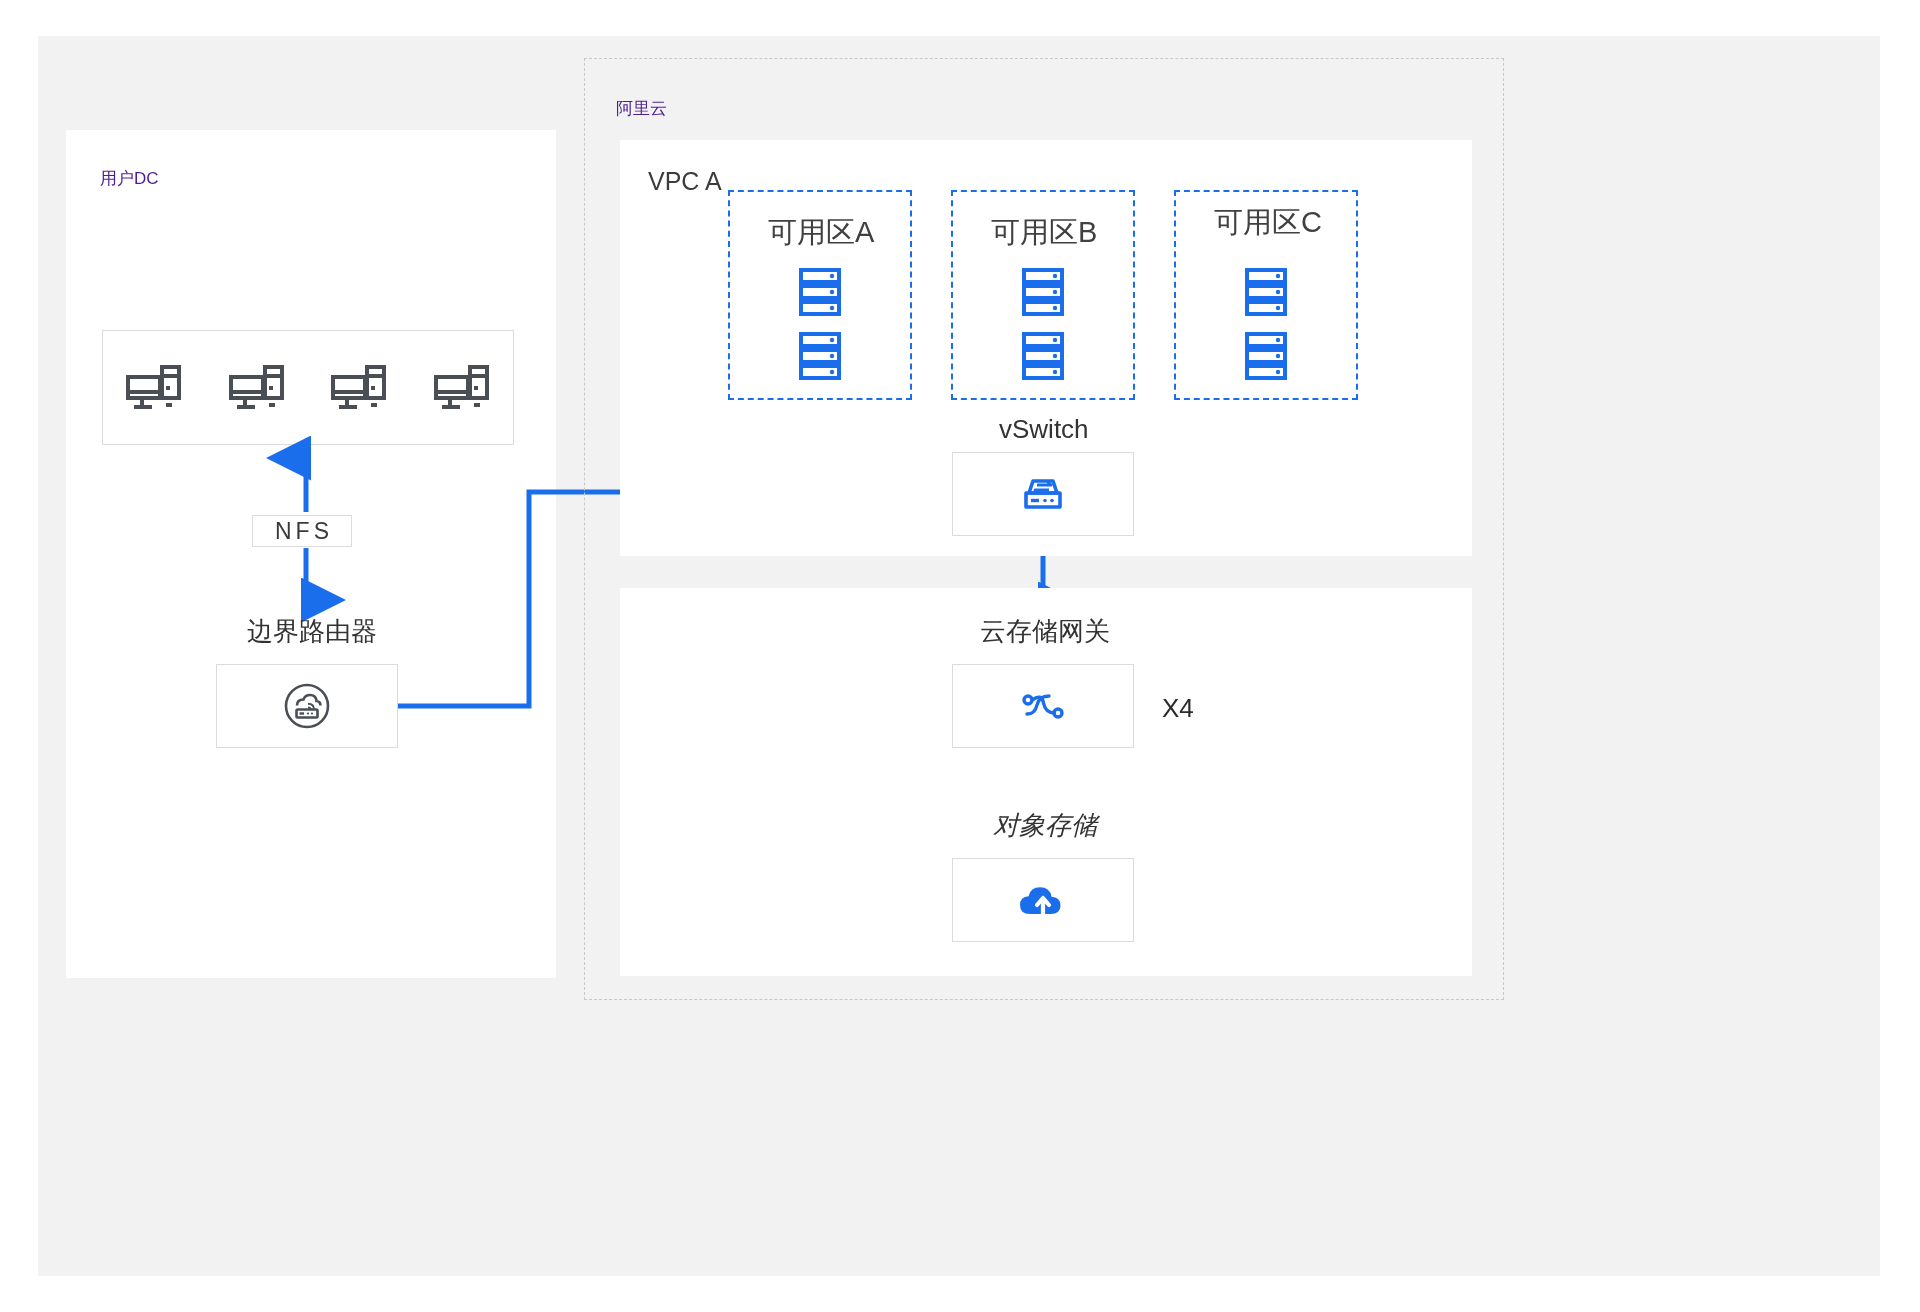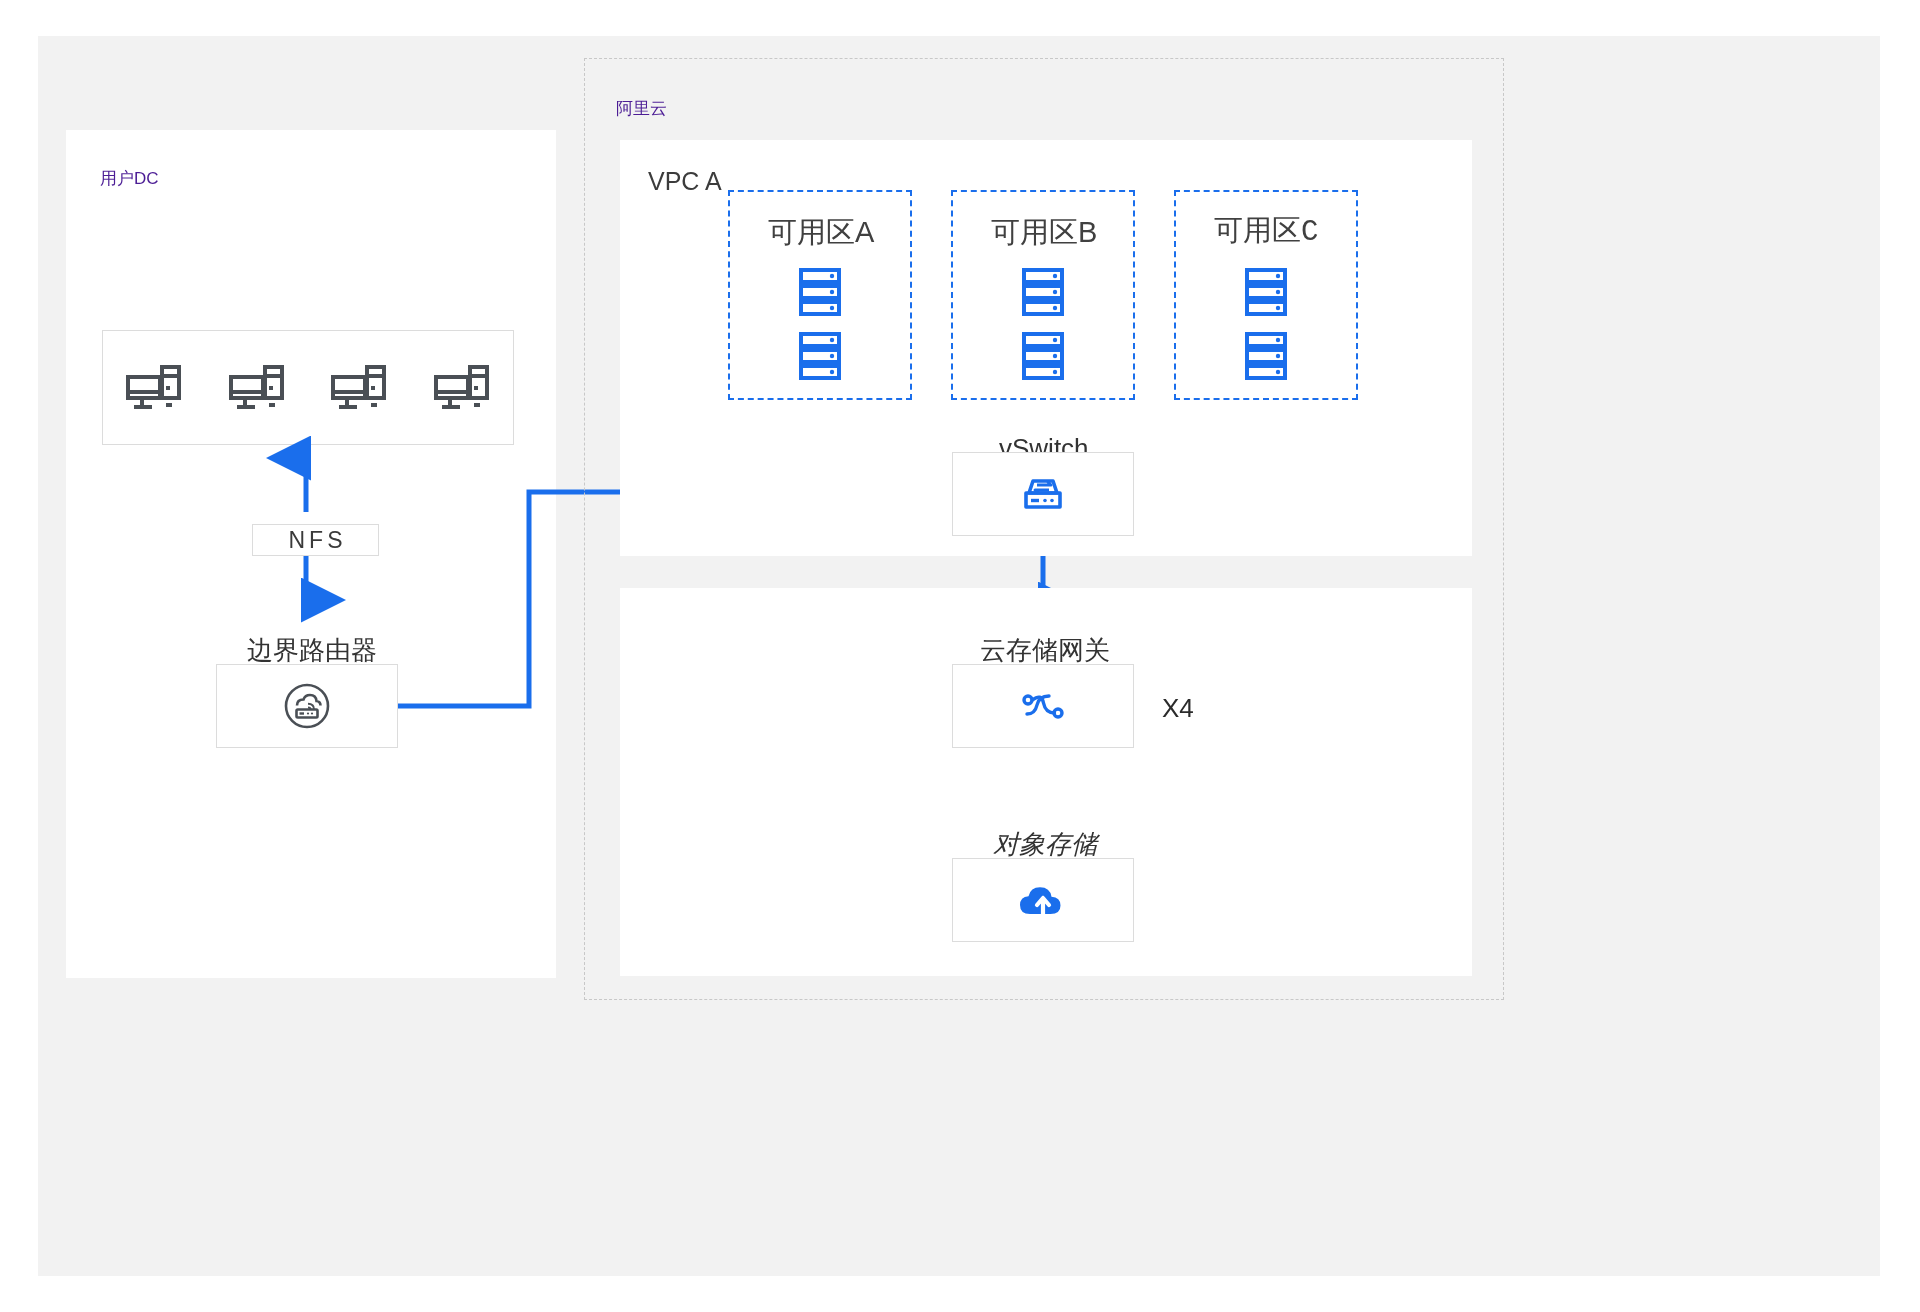--- a/index.html
+++ b/index.html
@@ -51,21 +51,21 @@
   
   .lbl {
     position: absolute;
     color: #3a3a3a;
     white-space: nowrap;
     line-height: 1;
   }
   .lbl-region { font-size: 17px; color: #4c1d95; }
   .lbl-sub    { font-size: 25px; color: #3c3c3c; }
   .lbl-az     { font-size: 29px; color: #404040; }
-  .lbl-node   { font-size: 26px; color: #333333; margin-top: 19px; }
+  .lbl-node   { font-size: 26px; color: #333333; }
   .lbl-mult   { font-size: 26px; color: #2b2b2b; }
 
   
   .card {
     position: absolute;
     background: #ffffff;
     border: 1.6px solid #dcdcdc;
     box-sizing: border-box;
   }
   .card-inner {
@@ -181,21 +181,21 @@
     <line x1="306" y1="548" x2="306" y2="600" stroke="#1a6eec" stroke-width="5" marker-end="url(#arrDown)"></line>
 
     <path d="M 398 706 L 529 706 L 529 492 L 932 492" stroke="#1a6eec" stroke-width="5" fill="none" marker-end="url(#arrRight)"></path>
 
     <line x1="1043" y1="536" x2="1043" y2="604" stroke="#1a6eec" stroke-width="5" marker-end="url(#arrDown)"></line>
 
     <line x1="1043" y1="780" x2="1043" y2="752" stroke="#1a6eec" stroke-width="5" marker-end="url(#arrUp)"></line>
     <line x1="1043" y1="790" x2="1043" y2="820" stroke="#1a6eec" stroke-width="5" marker-end="url(#arrDown)"></line>
   </svg>
 
-  <div class="tag" style="left:252px; top:515px; width:127px; height:32px;margin-top:9px;">NFS</div>
+  <div class="tag" style="left:252px; top:515px; width:100px; height:32px;">NFS</div>
 
   <div class="lbl lbl-node" style="left:247px; top:618px;">边界路由器</div>
 
   <div class="card" style="left:216px; top:664px; width:182px; height:84px;">
     <div class="card-inner">
       <span>
         <svg class="icon-svg" width="48" height="48" viewBox="0 0 48 48" fill="none" stroke="#4a4f55" stroke-width="2.6">
           <circle cx="24" cy="24" r="21"></circle>
           <path d="M14 23.5 q0-6 6.5-6 q1.5-4.5 6.5-4.5 q6 0 6.5 6 q4 .6 4 4.5"></path>
           <rect x="13.5" y="27.5" width="21" height="8" rx="1.2"></rect>
@@ -257,21 +257,21 @@
       <rect x="2" y="2" width="38" height="12" stroke="#1a6eec" stroke-width="4" fill="#ffffff"></rect>
       <circle cx="33" cy="8" r="2.2" fill="#1a6eec"></circle>
       <rect x="2" y="18" width="38" height="12" stroke="#1a6eec" stroke-width="4" fill="#ffffff"></rect>
       <circle cx="33" cy="24" r="2.2" fill="#1a6eec"></circle>
       <rect x="2" y="34" width="38" height="12" stroke="#1a6eec" stroke-width="4" fill="#ffffff"></rect>
       <circle cx="33" cy="40" r="2.2" fill="#1a6eec"></circle>
     </svg>
   </span>
 
   <div class="az-box" style="left:1174px; top:190px; width:184px; height:210px;"></div>
-  <div class="lbl lbl-az" style="left:1214px; top:218px;font-family:Liberation Mono, monospace;">可用区C</div>
+  <div class="lbl lbl-az" style="left:1214px; top:208px;">可用区C</div>
   <span class="abs" style="left:1245px; top:268px;">
     <svg class="icon-svg" width="42" height="48" viewBox="0 0 42 48" fill="none">
       <rect x="2" y="2" width="38" height="12" stroke="#1a6eec" stroke-width="4" fill="#ffffff"></rect>
       <circle cx="33" cy="8" r="2.2" fill="#1a6eec"></circle>
       <rect x="2" y="18" width="38" height="12" stroke="#1a6eec" stroke-width="4" fill="#ffffff"></rect>
       <circle cx="33" cy="24" r="2.2" fill="#1a6eec"></circle>
       <rect x="2" y="34" width="38" height="12" stroke="#1a6eec" stroke-width="4" fill="#ffffff"></rect>
       <circle cx="33" cy="40" r="2.2" fill="#1a6eec"></circle>
     </svg>
   </span>

